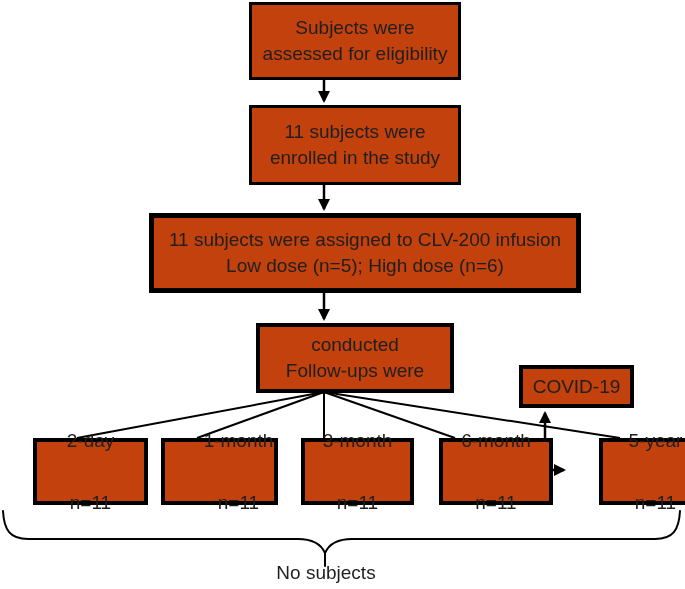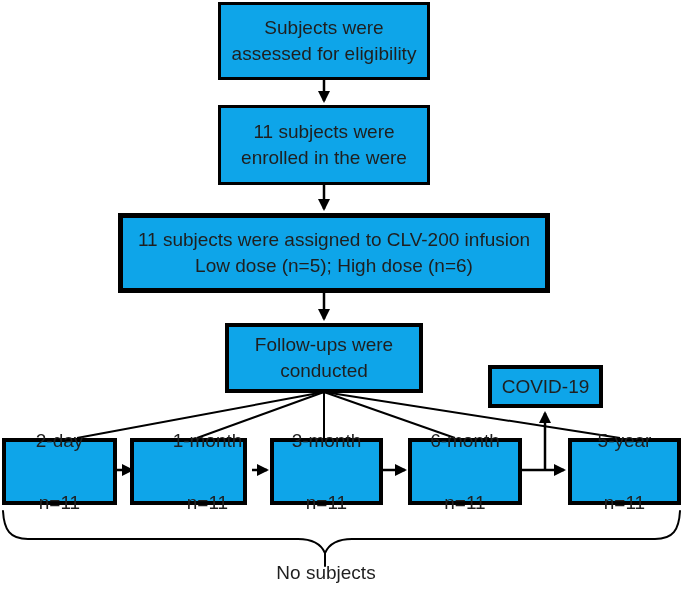--- a/index.html
+++ b/index.html
@@ -13,30 +13,31 @@
     color: #1f1f1f;
     overflow: hidden;
   }
   .connectors {
     position: absolute;
     left: 0; top: 0;
     width: 685px; height: 589px;
   }
   .box {
     position: absolute;
-    background: #0ea5e9;
+    background: #c2410c;
     border: 4px solid #000000;
     display: flex;
     flex-direction: column;
     align-items: center;
     justify-content: center;
     text-align: center;
     font-size: 19px;
     line-height: 26px;
     white-space: nowrap;
+    margin-left: 31px;
   }
   .box-eligibility  { left: 218px; top: 2px;   width: 212px; height: 78px; border-width: 3px; }
   .box-enrolled     { left: 218px; top: 105px; width: 212px; height: 80px; border-width: 3px; }
   .box-assigned     { left: 118px; top: 213px; width: 432px; height: 80px; border-width: 5px; }
   .box-followups    { left: 225px; top: 323px; width: 198px; height: 70px; }
   .box-covid        { left: 488px; top: 365px; width: 115px; height: 43px; }
   .tp               { top: 438px; height: 67px; gap: 36px; }
   .tp-0 { left: 2px;   width: 115px; }
   .tp-1 { left: 130px; width: 117px; padding-left: 38px; }
   .tp-2 { left: 270px; width: 113px; }
@@ -85,31 +86,31 @@
     <line x1="325" y1="552" x2="325" y2="566" stroke="#000000" stroke-width="2" stroke-linecap="round"></line>
   </svg>
 
   <div class="box box-eligibility">
     <div>Subjects were</div>
     <div>assessed for eligibility</div>
   </div>
 
   <div class="box box-enrolled">
     <div>11 subjects were</div>
-    <div>enrolled in the were</div>
+    <div>enrolled in the study</div>
   </div>
 
   <div class="box box-assigned">
     <div>11 subjects were assigned to CLV-200 infusion</div>
     <div>Low dose (n=5); High dose (n=6)</div>
   </div>
 
   <div class="box box-followups">
+    <div>conducted</div>
     <div>Follow-ups were</div>
-    <div>conducted</div>
   </div>
 
   <div class="box box-covid">
     <div>COVID-19</div>
   </div>
 
   <div class="box tp tp-0">
     <div>2-day</div>
     <div>n=11</div>
   </div>

